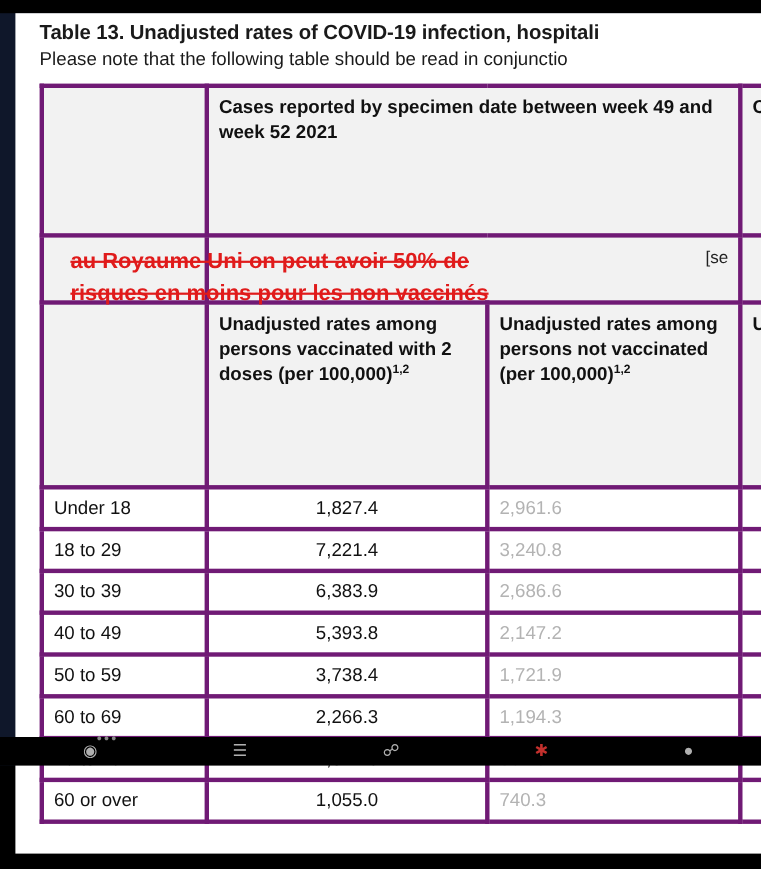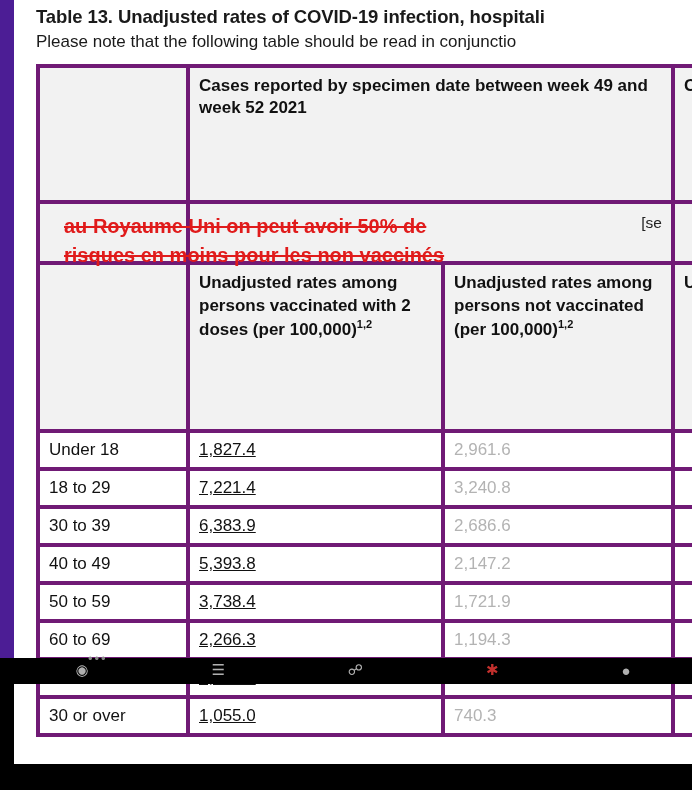--- a/index.html
+++ b/index.html
@@ -10,21 +10,22 @@
   body {
     width: 692px;
     height: 790px;
     overflow: hidden;
     font-family: "Liberation Sans", sans-serif;
   }
   #page {
     position: relative;
     width: 692px;
     height: 684px;
-    background: #4c1d95;
+    background: #0f172a;
+    margin-top: 12px;
   }
   #sheet {
     position: absolute;
     left: 14px;
     top: 0;
     width: 678px;
     height: 764px;
     background: #ffffff;
     overflow: hidden;
   }
@@ -104,23 +105,22 @@
     padding-top: 6px;
     padding-bottom: 6px;
     font-size: 17px;
     vertical-align: middle;
   }
   .data-row td.agecol {
     text-align: left;
     background: #fff;
   }
   .data-row td.vacc {
-    text-align: left;
+    text-align: center;
     color: #111;
-    text-decoration: underline;
   }
   .data-row td.unvacc {
     text-align: left;
     color: #b3b3b3;
   }
   .data-row td.third {
     text-align: right;
     color: #111;
   }
   sup { font-size: 11px; vertical-align: super; }
@@ -245,21 +245,21 @@
           <td class="unvacc">1,194.3</td>
           <td class="third"></td>
         </tr>
         <tr class="data-row">
           <td class="agecol">70 to 79</td>
           <td class="vacc">1,347.6</td>
           <td class="unvacc">862.0</td>
           <td class="third"></td>
         </tr>
         <tr class="data-row">
-          <td class="agecol">30 or over</td>
+          <td class="agecol">60 or over</td>
           <td class="vacc">1,055.0</td>
           <td class="unvacc">740.3</td>
           <td class="third"></td>
         </tr>
       </tbody>
     </table>
 
     <div class="annot">
       <span>au Royaume Uni on peut avoir 50% de</span>
       <span>risques en moins pour les non vaccinés</span>

